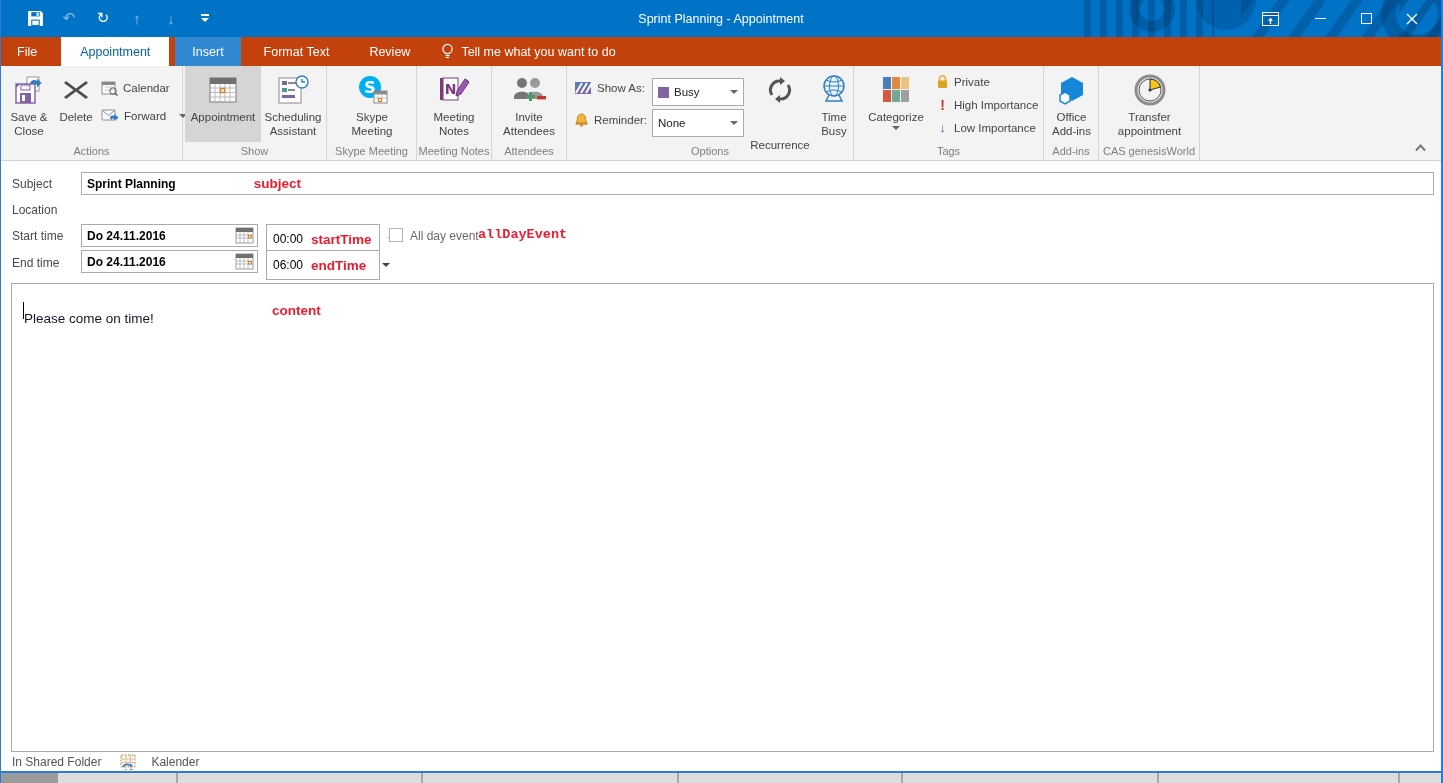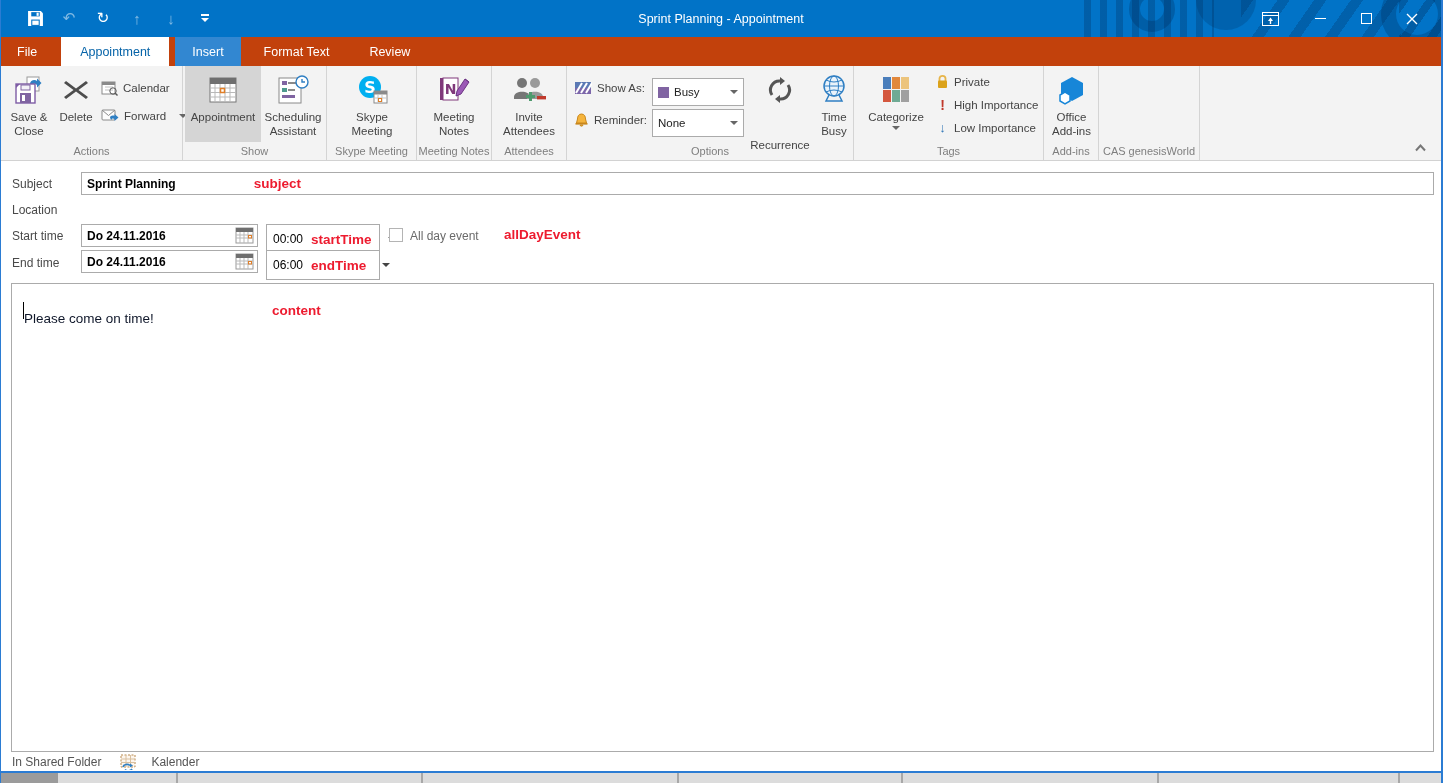--- a/index.html
+++ b/index.html
@@ -131,20 +131,30 @@
       </div>
     </div>
   </div>
 
   <div class="tabrow">
     <div class="tab tab-file">File</div>
     <div class="tab tab-active">Appointment</div>
     <div class="tab tab-hover">Insert</div>
     <div class="tab tab-gap">Format Text</div>
     <div class="tab tab-gap">Review</div>
+    <div class="tellme">
+      <span>
+        <svg width="13" height="17" viewBox="0 0 13 17">
+            <circle cx="6.5" cy="6" r="4.6" fill="none" stroke="#fff" stroke-width="1.2"></circle>
+            <line x1="4.5" y1="12.5" x2="8.5" y2="12.5" stroke="#fff" stroke-width="1.2"></line>
+            <line x1="4.8" y1="14.5" x2="8.2" y2="14.5" stroke="#fff" stroke-width="1.2"></line>
+          </svg>
+      </span>
+      <span>Tell me what you want to do</span>
+    </div>
   </div>
 
   <div class="ribbon">
 
     <div class="rgroup" style="left:0; width:182px;">
       <div class="bigbtn" style="left:4px; width:48px;">
         <div class="bicon">
           <svg width="32" height="32" viewBox="0 0 32 32">
               <rect x="14" y="3" width="12" height="14" fill="#fff" stroke="#9a9a9a"></rect>
               <path d="M17 10 C17 6 22 5 24 7 L24 4.5 L28.5 9 L24 13.5 L24 11 C22 9 19 9.5 19 12 Z" fill="#2f7fc3"></path>
@@ -389,20 +399,31 @@
               <path d="M15 2 L26 8 L26 20 L15 26 L4 20 L4 8 Z" fill="#1786d8"></path>
               <path d="M8 17 L13 20 L13 26 L8 29 L3 26 L3 20 Z" fill="#fff" stroke="#1786d8" stroke-width="1.5"></path>
             </svg>
         </div>
         <div class="blabel"><span>Office</span><br><span>Add-ins</span></div>
       </div>
       <div class="glabel">Add-ins</div>
     </div>
 
     <div class="rgroup" style="left:1098px; width:101px;">
+      <div class="bigbtn" style="left:8px; width:85px;">
+        <div class="bicon">
+          <svg width="32" height="32" viewBox="0 0 32 32">
+              <circle cx="16" cy="16" r="14" fill="#e8e8e8" stroke="#8c8c8c" stroke-width="3"></circle>
+              <circle cx="16" cy="16" r="11" fill="#f2f2f2" stroke="#555" stroke-width="1"></circle>
+              <path d="M16 16 L16 5 A11 11 0 0 1 26.5 13 Z" fill="#f5c518" stroke="#333"></path>
+              <circle cx="16" cy="16" r="1.6" fill="#333"></circle>
+            </svg>
+        </div>
+        <div class="blabel"><span>Transfer</span><br><span>appointment</span></div>
+      </div>
       <div class="glabel">CAS genesisWorld</div>
     </div>
 
     <div class="chev-collapse">
       <svg width="13" height="9" viewBox="0 0 13 9">
           <path d="M2 7.5 L6.5 2.5 L11 7.5" fill="none" stroke="#777" stroke-width="2"></path>
         </svg>
     </div>
   </div>
 
@@ -435,21 +456,21 @@
       </span>
     </div>
     <div class="field timecombo" style="top:63px;">
       <span>00:00</span>
       <span class="annot">startTime</span>
       <span class="spacer"></span>
       <span class="ddarrow" style="border-top-color:#444;"></span>
     </div>
     <div class="checkbox" style="left:388px; top:67px;"></div>
     <div class="flabel" style="left:409px; top:68px; color:#6a6a6a;">All day event</div>
-    <div class="annot" style="position:absolute; left:503px; top:66px;">allDayEvent</div>
+    <div class="annot" style="position:absolute; left:477px; top:66px;font-family:Liberation Mono, monospace;">allDayEvent</div>
 
     <div class="flabel" style="top:95px;">End time</div>
     <div class="field datefield" style="top:89px;">
       <span class="dtext">Do 24.11.2016</span>
       <span>
         <svg width="19" height="17" viewBox="0 0 19 17">
             <rect x="1" y="1" width="17" height="15" fill="#fff" stroke="#9a9a9a"></rect>
             <rect x="1" y="1" width="17" height="4" fill="#6f6f6f"></rect>
             <g stroke="#b9b9b9">
               <line x1="1" y1="8" x2="18" y2="8"></line>

